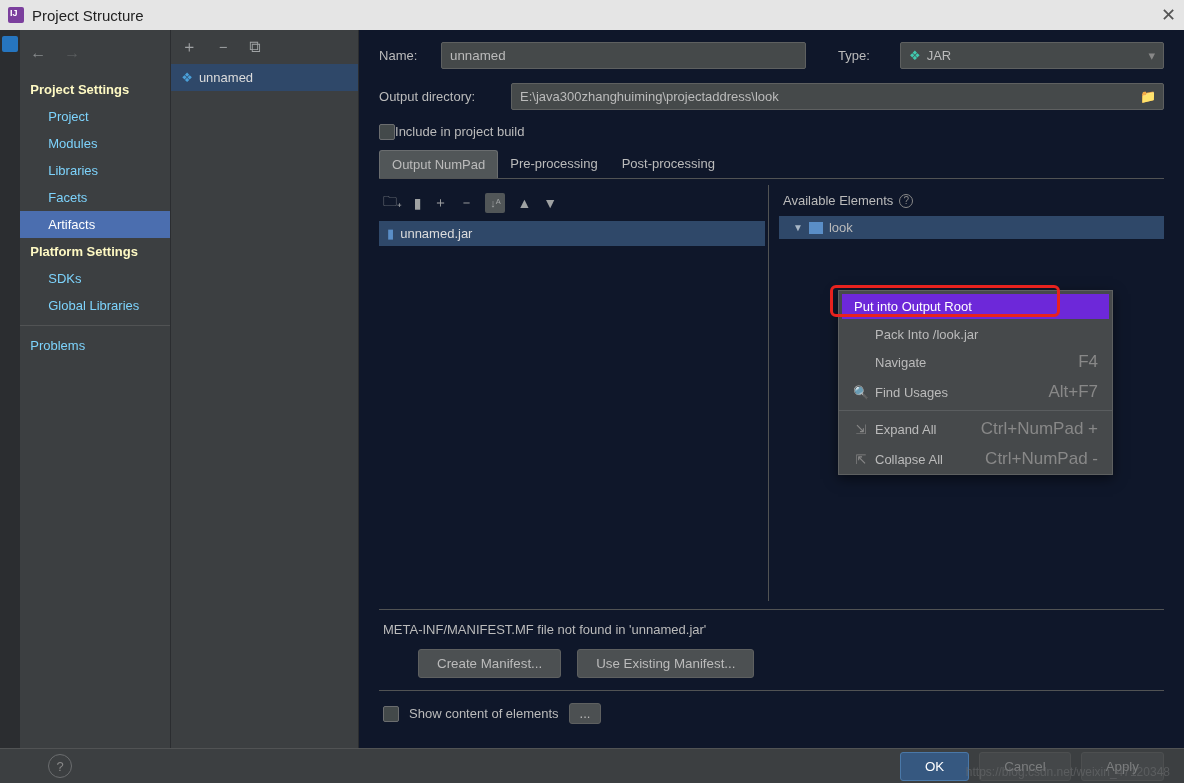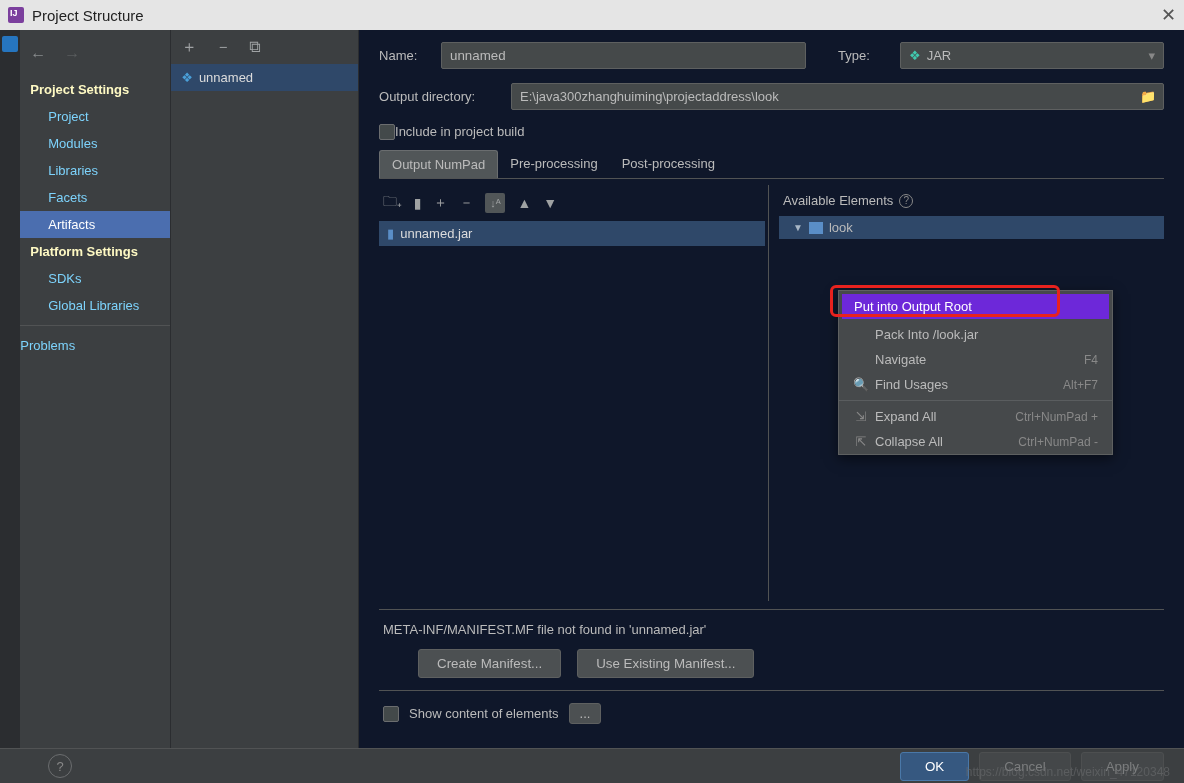--- a/index.html
+++ b/index.html
@@ -49,21 +49,21 @@
 .tree-row .archive-icon { color: #5a8ec7; }
 .layout-right { width: 395px; padding-left: 10px; }
 .avail-header { display: flex; align-items: center; gap: 6px; padding: 8px 4px; color: #bbbbbb; }
 .avail-header .help { width: 14px; height: 14px; border: 1px solid #888; border-radius: 50%; font-size: 10px; display: flex; align-items: center; justify-content: center; color: #888; }
 .avail-tree-row { display: flex; align-items: center; gap: 6px; padding: 4px 4px 4px 14px; background: #2f4869; }
 .avail-tree-row .disclose { color: #a9b7c6; font-size: 10px; }
 .avail-tree-row .module-icon { width: 14px; height: 12px; background: #5a8ec7; display: inline-block; }
 .context-menu { position: absolute; top: 290px; left: 838px; width: 275px; background: #46494b; border: 1px solid #5e6060; z-index: 10; box-shadow: 0 4px 12px rgba(0,0,0,0.5); }
 .context-menu .hdr { background: #6d28d9; color: #fff; padding: 5px 12px; margin: 3px; }
 .context-menu .mi { padding: 5px 14px; display: flex; align-items: center; color: #bbbbbb; cursor: pointer; }
-.context-menu .mi .sc { margin-left: auto; color: #888; font-size: 12px; }
+.context-menu .mi .sc { margin-left: auto; color: #888; font-size: 17px; }
 .context-menu .mi .mi-icon { width: 16px; margin-right: 6px; color: #888; display: inline-flex; justify-content: center; }
 .context-menu .sep { height: 1px; background: #5a5d5f; margin: 3px 0; }
 .highlight-box { position: absolute; border: 3px solid #e8221e; border-radius: 6px; top: 285px; left: 830px; width: 230px; height: 32px; z-index: 11; pointer-events: none; }
 .manifest-area { padding: 12px 4px; border-top: 1px solid #515354; margin-top: 8px; }
 .manifest-msg { color: #bbbbbb; margin-bottom: 12px; }
 .btn-row { display: flex; gap: 16px; padding-left: 35px; }
 .btn { background: #4c5052; border: 1px solid #5e6060; color: #bbbbbb; padding: 6px 18px; border-radius: 3px; cursor: pointer; }
 .show-content-row { display: flex; align-items: center; gap: 10px; padding: 12px 4px; border-top: 1px solid #515354; margin-top: auto; }
 .ellipsis-btn { background: #4c5052; border: 1px solid #5e6060; padding: 2px 10px; border-radius: 3px; color: #bbbbbb; }
 .footer { height: 35px; background: #3c3f41; border-top: 1px solid #515354; display: flex; align-items: center; padding: 0 20px; position: absolute; bottom: 0; left: 0; right: 0; }
@@ -96,21 +96,21 @@
     <div class="section-head">Project Settings</div>
     <div class="item">Project</div>
     <div class="item">Modules</div>
     <div class="item">Libraries</div>
     <div class="item">Facets</div>
     <div class="item selected">Artifacts</div>
     <div class="section-head">Platform Settings</div>
     <div class="item">SDKs</div>
     <div class="item">Global Libraries</div>
     <div class="divider"></div>
-    <div class="item" style="padding-left:0">Problems</div>
+    <div class="item" style="padding-left:10px">Problems</div>
   </div>
 
   <div class="artifact-list">
     <div class="toolbar">
       <span>＋</span>
       <span>－</span>
       <span>⧉</span>
     </div>
     <div class="entry">
       <span class="jar-icon">❖</span>

